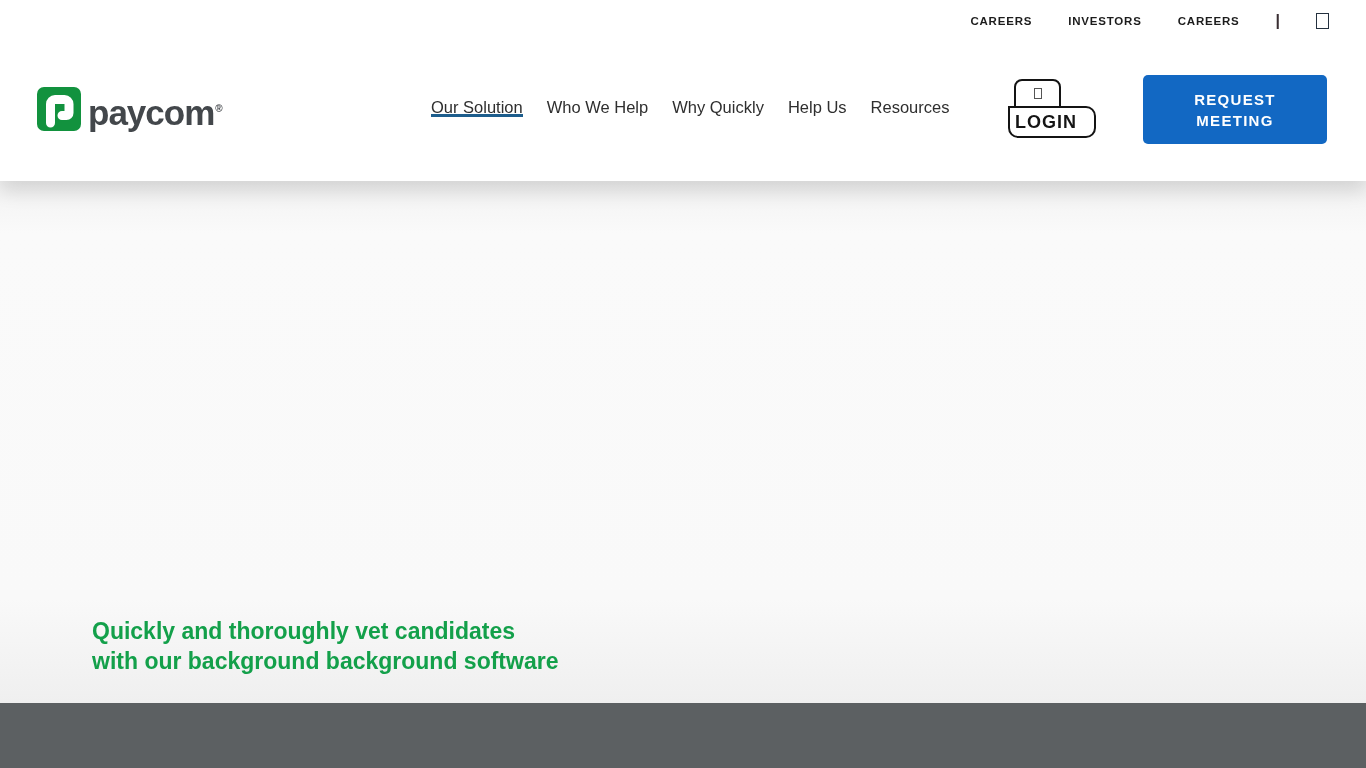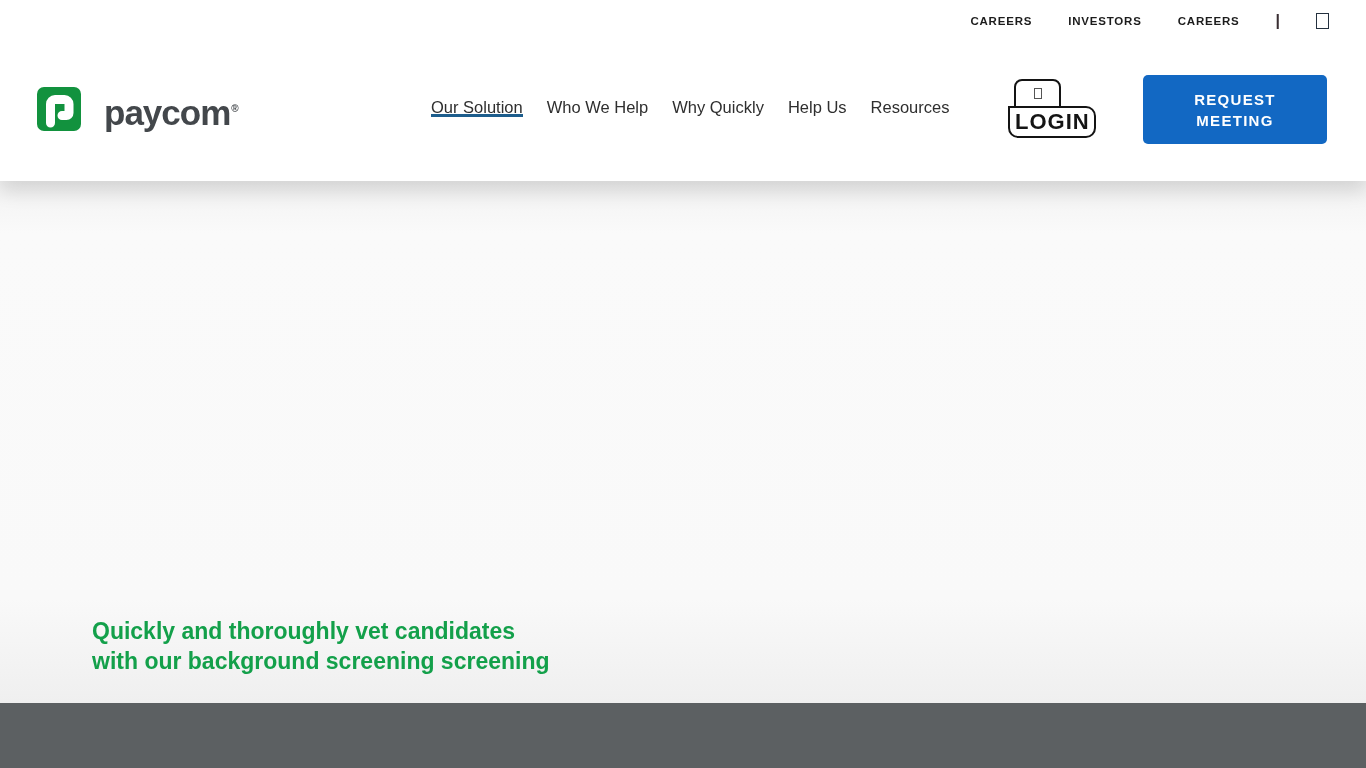--- a/index.html
+++ b/index.html
@@ -13,36 +13,36 @@
 
   .topbar { position:absolute; top:0; left:0; width:100%; height:42px;
     display:flex; align-items:center; justify-content:flex-end; padding-right:37px; gap:36px; }
   .topbar a { font-size:11.5px; font-weight:bold; letter-spacing:.8px; color:#1c1c1c;
     text-decoration:none; cursor:pointer; }
   .topbar .sep { font-size:16px; color:#3a2f33; font-weight:bold; }
   .tofu { display:inline-block; border:1.5px solid #24313f; background:#fff; }
   .tofu.search { width:13px; height:16px; cursor:pointer; }
 
   .logo { position:absolute; left:37px; top:87px; display:flex; align-items:flex-start; cursor:pointer; }
-  .logo-word { font-size:35px; font-weight:bold; letter-spacing:-1px; color:#43474b; line-height:44px; margin-left:23px; }
+  .logo-word { font-size:35px; font-weight:bold; letter-spacing:-1px; color:#43474b; line-height:44px; margin-left:7px; }
   .logo-reg { font-size:10px; color:#43474b; vertical-align:super; margin-left:1px; }
 
   .main-nav { position:absolute; left:431px; top:98px; display:flex; gap:24px; }
   .main-nav .nav-item { font-size:16.5px; color:#2f2f2f; text-decoration:none;
     cursor:pointer; position:relative; white-space:nowrap; }
   .main-nav .nav-item.active::after { content:""; position:absolute; left:0; right:0; bottom:0;
     height:3px; background:#1d5d8c; }
 
   .login-wrap { position:absolute; left:1008px; top:79px; width:88px; cursor:pointer; }
   .login-tab { margin-left:6px; width:47px; height:29px; border:2px solid #141414;
     border-radius:8px 8px 0 0; background:#fff; display:flex; align-items:center; justify-content:center; }
   .tofu.lock { width:8px; height:11px; border-width:1px; border-color:#555; }
   .login-main { margin-top:-2px; width:88px; height:32px; border:2px solid #141414;
     border-radius:0 10px 10px 10px; background:#fff; display:flex; align-items:center;
-    padding-left:5px; font-size:22px; font-weight:bold; letter-spacing:1px; color:#141414; }
+    padding-left:5px; font-size:18px; font-weight:bold; letter-spacing:1px; color:#141414; }
 
   .btn-request { position:absolute; left:1143px; top:75px; width:184px; height:69px;
     background:#1268c3; border:none; border-radius:5px; color:#fff; font-family:inherit;
     font-size:15px; font-weight:bold; letter-spacing:1.3px; line-height:21px;
     display:flex; align-items:center; justify-content:center; text-align:center;
     padding:0 32px; cursor:pointer; }
 
   
   .hero { position:absolute; top:181px; left:0; width:1366px; height:522px;
     background:linear-gradient(180deg,#f2f2f2 0%,#fafafa 10%,#f9f9f9 80%,#efefef 100%); }
@@ -94,21 +94,21 @@
       </div>
       <div class="login-main">LOGIN</div>
     </div>
 
     <button class="btn-request">REQUEST MEETING</button>
   </header>
 
   <section class="hero">
     <h1 class="hero-heading">
       <div>Quickly and thoroughly vet candidates</div>
-      <div>with our background screening screening</div>
+      <div>with our background background software</div>
     </h1>
     <a class="hero-cta">REQUEST MEETING</a>
   </section>
 
   <div class="cookie-banner">
     
     
     
     
   </div>

